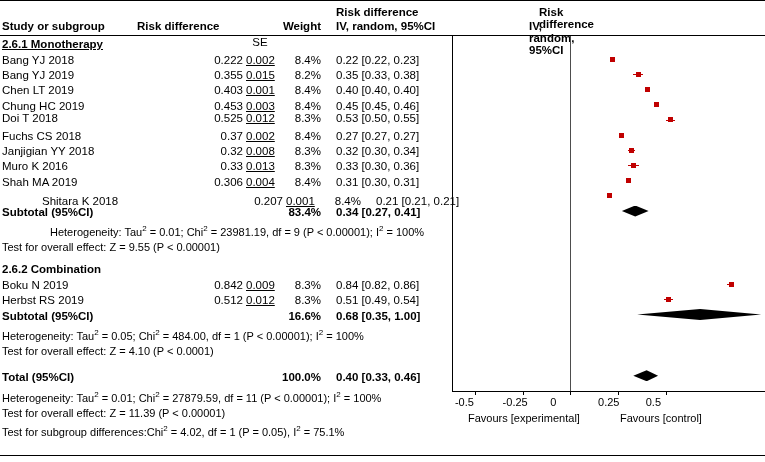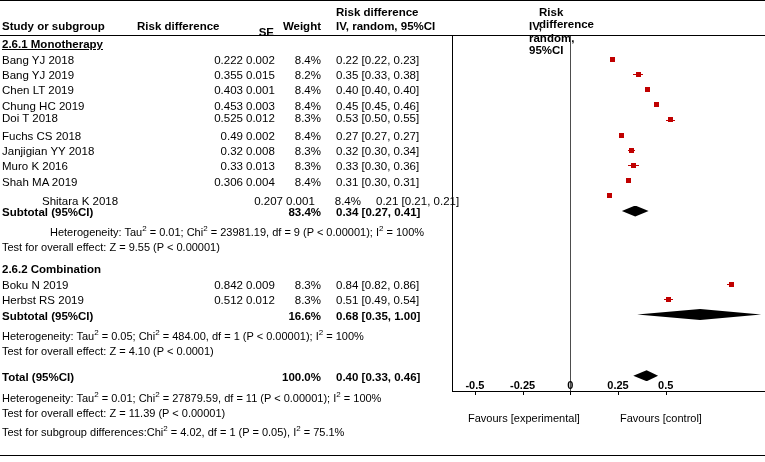--- a/index.html
+++ b/index.html
@@ -5,47 +5,47 @@
   html,body{margin:0;padding:0;background:#ffffff;}
   body{width:765px;height:462px;font-family:"Liberation Sans",sans-serif;color:#000;}
   #root{position:relative;width:765px;height:462px;overflow:hidden;font-size:11.5px;}
 
   .hdr-line{position:absolute;left:0;top:0;width:765px;height:1px;background:#000;}
 
   
   .head{position:absolute;left:0;top:2px;width:452px;height:34px;}
   .head .c-study{position:absolute;left:2px;top:18px;font-weight:bold;}
   .head .c-rd{position:absolute;left:137px;top:18px;font-weight:bold;}
-  .head .c-se{position:absolute;left:246px;top:24px;font-weight:bold;text-align:right;width:28px;}
+  .head .c-se{position:absolute;left:246px;top:34px;font-weight:normal;text-align:center;width:28px;}
   .head .c-w{position:absolute;left:281px;top:18px;font-weight:bold;text-align:right;width:40px;}
   .head .c-rd2a{position:absolute;left:336px;top:4px;font-weight:bold;}
   .head .c-rd2b{position:absolute;left:336px;top:18px;font-weight:bold;}
   .head .c-pa{position:absolute;left:539px;top:4px;font-weight:bold;}
   .head .c-pb{position:absolute;left:529px;top:18px;font-weight:bold;}
   .hdr-rule{position:absolute;left:0;top:35px;width:765px;height:1px;background:#000;}
 
   .grp{position:absolute;font-weight:bold;}
   .row{position:absolute;left:0;width:452px;height:15px;}
   .row .name{position:absolute;left:2px;top:0;}
   .row .rd{position:absolute;left:195px;top:0;width:48px;text-align:right;}
-  .row .se{position:absolute;left:246px;top:0;width:28px;text-align:left;}
+  .row .se{position:absolute;left:246px;top:0;width:28px;text-align:left;text-decoration:underline;}
   .row .w{position:absolute;left:281px;top:0;width:40px;text-align:right;}
   .row .ci{position:absolute;left:336px;top:0;}
   .row.bold .name,.row.bold .w,.row.bold .ci{font-weight:bold;}
 
   .note{position:absolute;left:2px;font-size:11px;white-space:nowrap;}
   .sup{font-size:8px;vertical-align:super;}
 
   
   #plot{position:absolute;left:452px;top:36px;width:313px;height:356px;}
   .plot-border{position:absolute;left:0;top:0;width:312px;height:355px;border-left:1px solid #000;}
   .vline{position:absolute;width:1px;background:#4d4d4d;top:0;height:355px;}
   .axis{position:absolute;left:452px;top:391px;width:313px;height:1px;background:#000;}
   .tick{position:absolute;width:1px;height:4px;background:#000;top:391px;}
-  .ticklab{position:absolute;top:379px;font-size:11px;text-align:center;width:40px;font-weight:bold;}
+  .ticklab{position:absolute;top:396px;font-size:11px;width:40px;}
   .favlab{position:absolute;top:412px;font-size:11px;}
 
   .marker{position:absolute;background:#c00000;}
   .ciline{position:absolute;height:1px;background:#c00000;}
 
   .dline{position:absolute;left:0;width:765px;height:1px;background:#000;}
 </style>
 </head>
 <body>
 
@@ -97,21 +97,21 @@
       </div>
       <div class="row" style="top: 112px;">
         <span class="name">Doi T 2018</span>
         <span class="rd">0.525</span>
         <span class="se">0.012</span>
         <span class="w">8.3%</span>
         <span class="ci">0.53 [0.50, 0.55]</span>
       </div>
       <div class="row" style="top: 130px;">
         <span class="name">Fuchs CS 2018</span>
-        <span class="rd">0.49</span>
+        <span class="rd">0.37</span>
         <span class="se">0.002</span>
         <span class="w">8.4%</span>
         <span class="ci">0.27 [0.27, 0.27]</span>
       </div>
       <div class="row" style="top: 145.2px;">
         <span class="name">Janjigian YY 2018</span>
         <span class="rd">0.32</span>
         <span class="se">0.008</span>
         <span class="w">8.3%</span>
         <span class="ci">0.32 [0.30, 0.34]</span>

